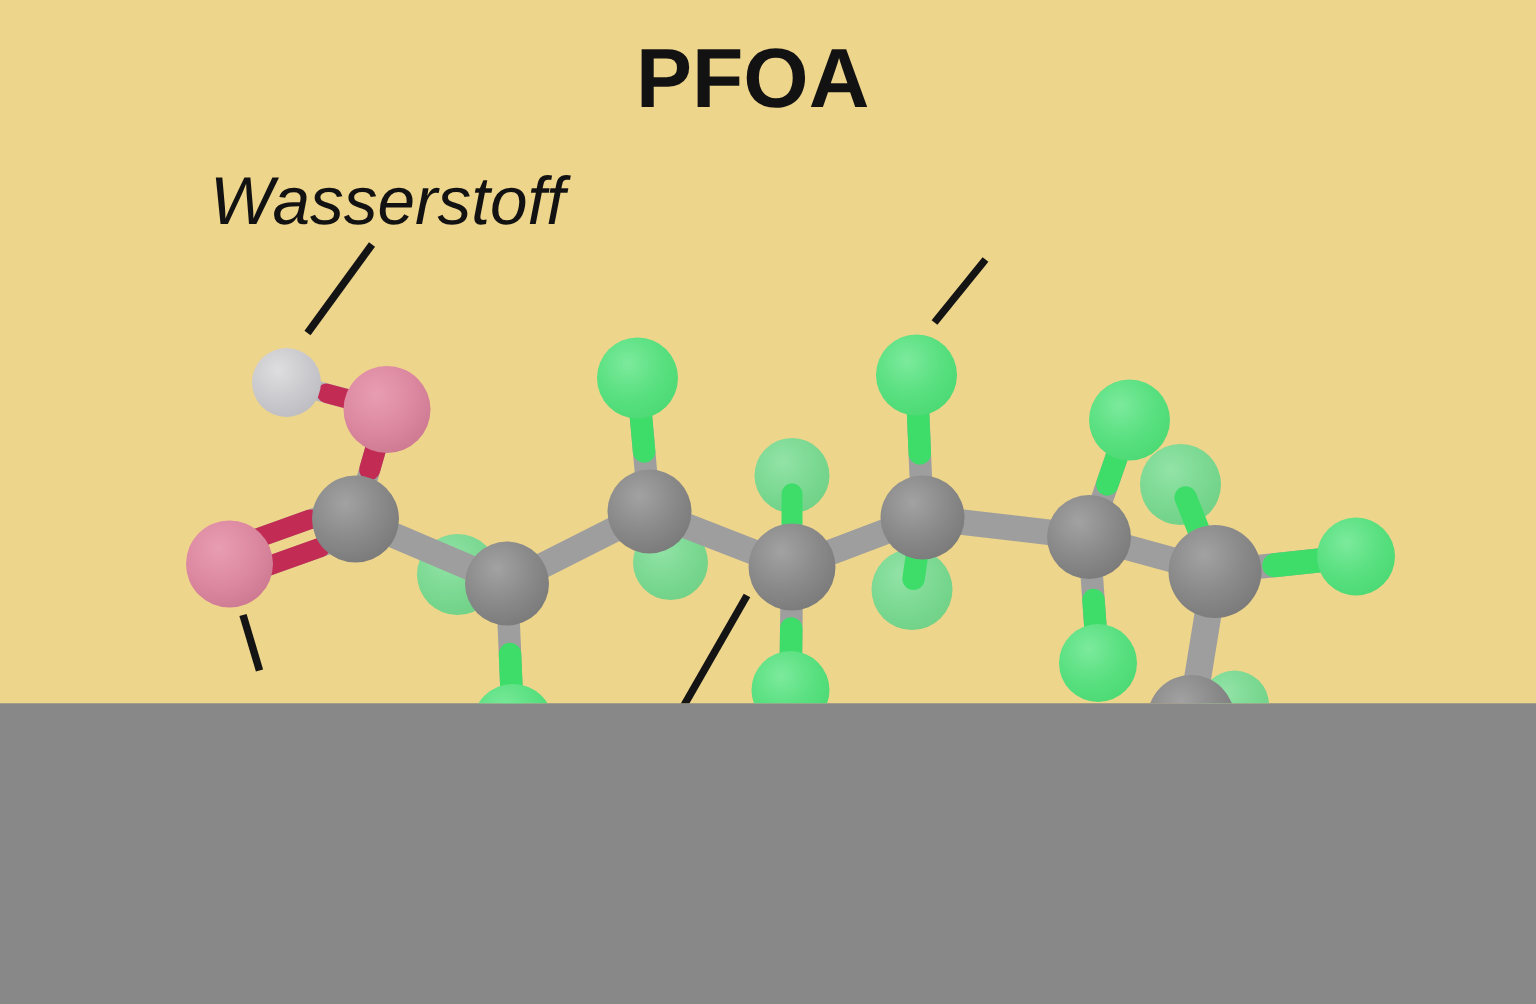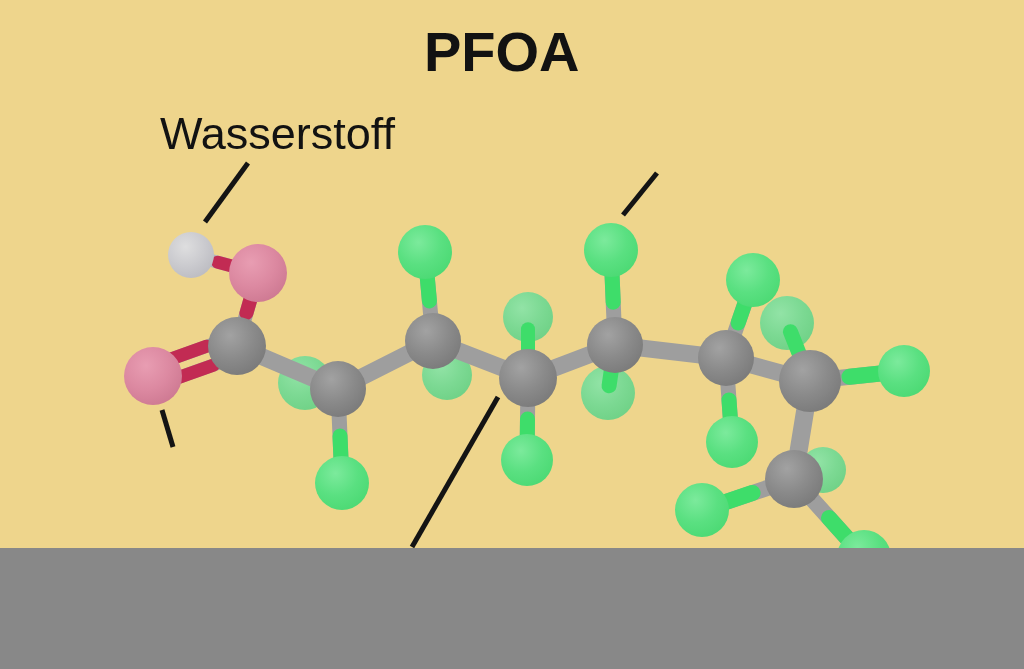--- a/index.html
+++ b/index.html
@@ -1,34 +1,34 @@
 <!DOCTYPE html>
 <html><head>
 <meta charset="utf-8">
 <style>
   html,body{margin:0;padding:0;background:#888;}
   .stage{
     position:relative;
-    width:1024px;height:548px;
+    width:1024px;height:469px;
     overflow:hidden;
     font-family:"Liberation Sans","DejaVu Sans",sans-serif;
     text-align:right;
   }
   .stage svg{position:absolute;left:0;top:0;}
   .page-title{
     position:absolute;left:424px;top:19px;
     font-size:56px;font-weight:bold;color:#121212;
     letter-spacing:0px;white-space:nowrap;
   }
   .annot{
     position:absolute;
     font-size:45px;font-weight:normal;color:#121212;
     line-height:1;white-space:nowrap;
   }
-  .annot.wasserstoff{left:160px;top:111px;}
+  .annot.wasserstoff{left:140px;top:111px;font-style:italic;}
   .annot.fluor{left:664px;top:145px;}
   .annot.sauerstoff{left:72px;top:444px;}
   .annot.kohlenstoff{left:396px;top:550px;}
 </style>
 </head>
 <body>
 
 <div class="stage" id="stage" style="background: rgb(238, 213, 140);">
   <svg id="mol-svg" width="1024" height="669" viewBox="0 0 1024 669">
       <defs>

